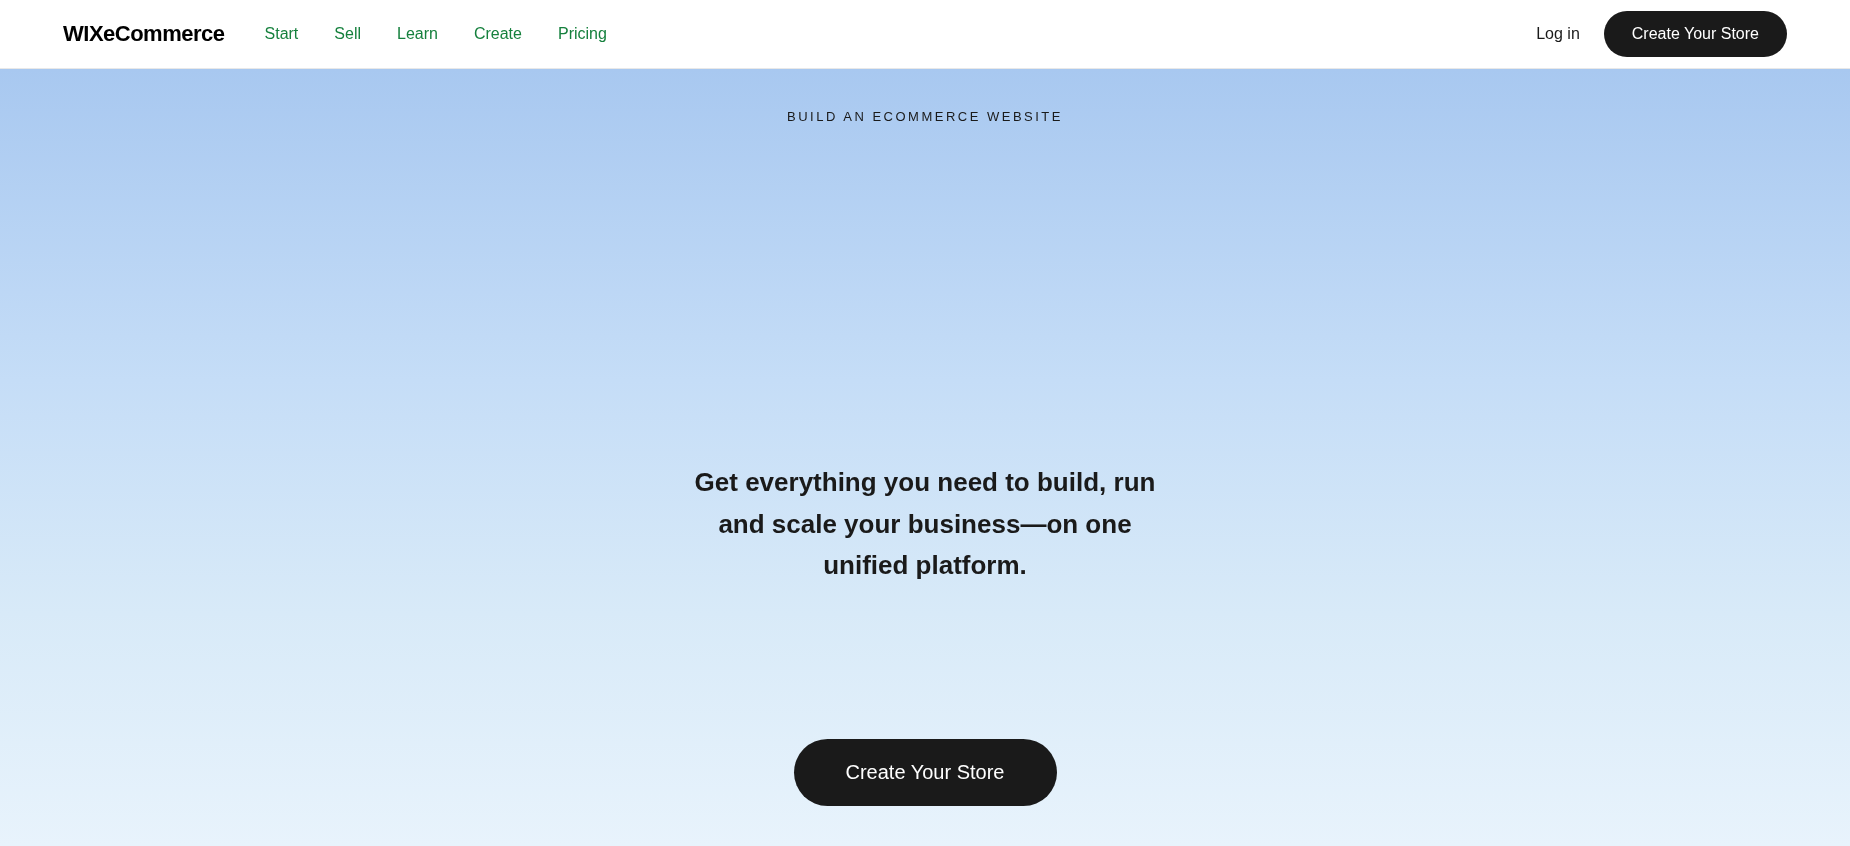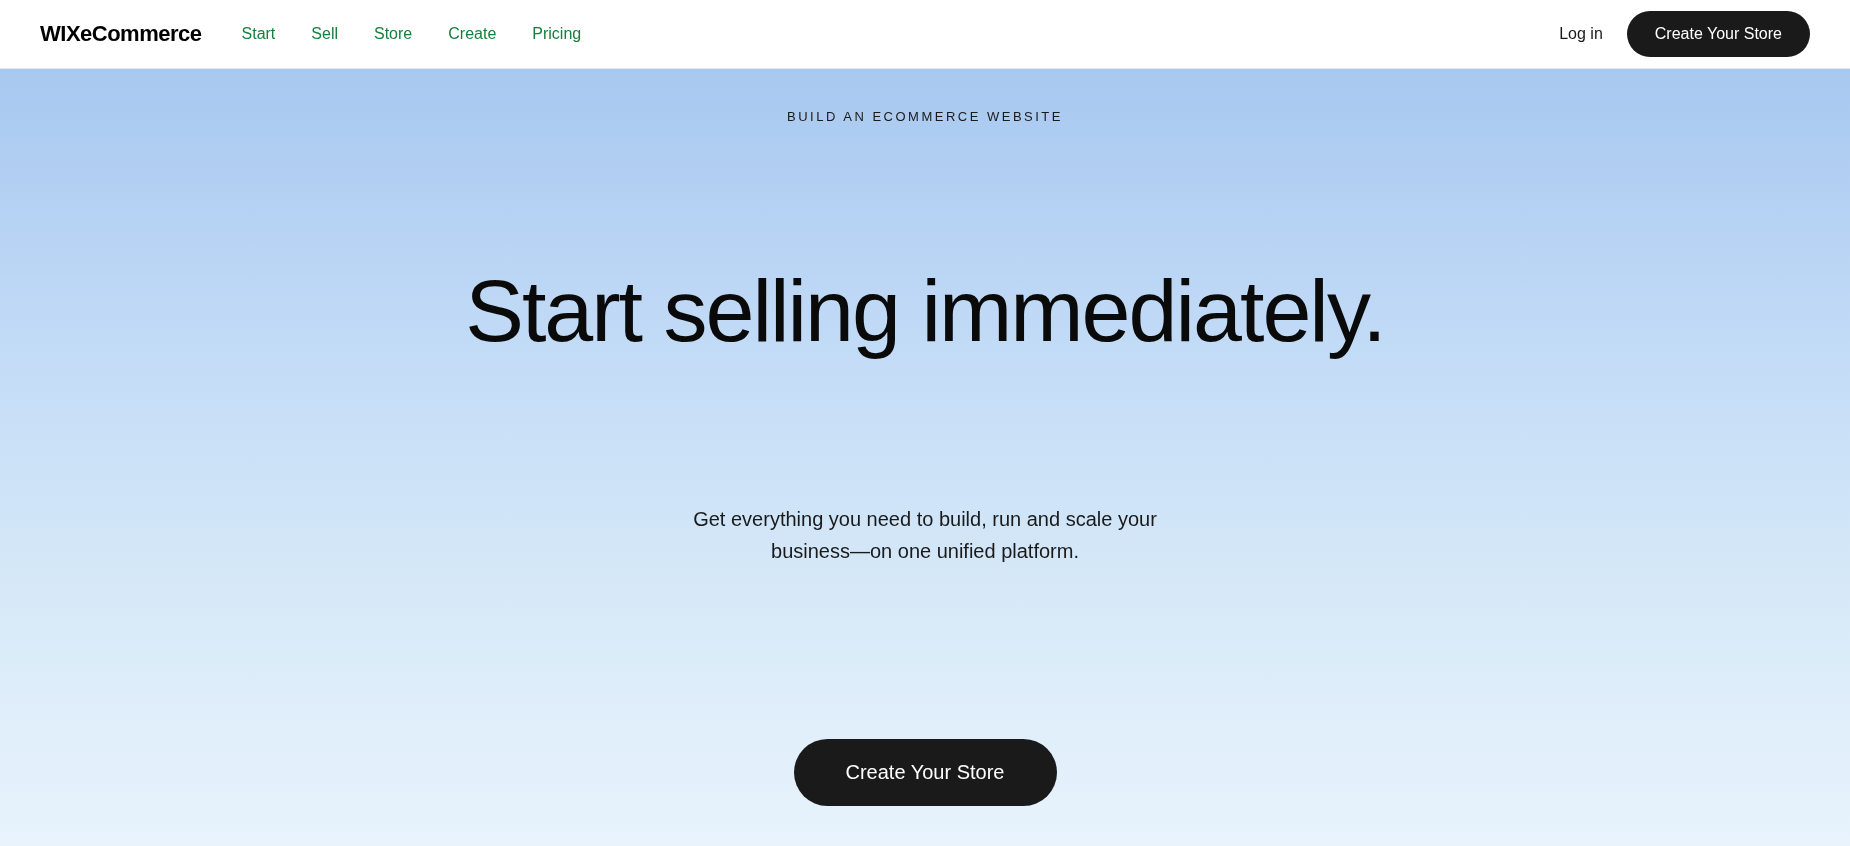--- a/index.html
+++ b/index.html
@@ -19,21 +19,21 @@
     header {
       position: fixed;
       top: 0;
       left: 0;
       width: 100%;
       height: 69px;
       background: #ffffff;
       display: flex;
       align-items: center;
       justify-content: space-between;
-      padding: 0 40px;
+      padding: 0 63px;
       z-index: 100;
       border-bottom: 1px solid #e8e8e8;
     }
 
     .header-left {
       display: flex;
       align-items: center;
       gap: 40px;
     }
 
@@ -116,26 +116,26 @@
       font-size: 88px;
       font-weight: 300;
       color: #0a0a0a;
       line-height: 1.05;
       letter-spacing: -2px;
       margin-bottom: 32px;
       max-width: 1100px;
     }
 
     .hero-subtext {
-      font-size: 20px;
+      font-size: 26px;
       color: #1a1a1a;
       line-height: 1.6;
       max-width: 500px;
       margin-bottom: 59px;
-      font-weight: 400;
+      font-weight: 700;
     }
 
     .create-store-btn-hero {
       background: #1a1a1a;
       color: #ffffff;
       border: none;
       border-radius: 50px;
       padding: 22px 52px;
       font-size: 20px;
       font-weight: 500;
@@ -147,31 +147,31 @@
 <body>
 
 <header>
   <div class="header-left">
     <div class="logo">
       <span class="wix">WIX</span>eCommerce
     </div>
     <nav>
       <a>Start</a>
       <a>Sell</a>
-      <a>Store</a>
+      <a>Learn</a>
       <a>Create</a>
       <a>Pricing</a>
     </nav>
   </div>
   <div class="header-right">
     <a class="login-link">Log in</a>
     <button class="create-store-btn-header">Create Your Store</button>
   </div>
 </header>
 
 <section class="hero">
   <p class="hero-eyebrow">BUILD AN ECOMMERCE WEBSITE</p>
   <h1 class="hero-headline">
-    <span>Start selling immediately.</span><br>
+    <br>
   </h1>
   <p class="hero-subtext">Get everything you need to build, run and scale your business—on one unified platform.</p>
   <button class="create-store-btn-hero">Create Your Store</button>
 </section>
 
 </body></html>

